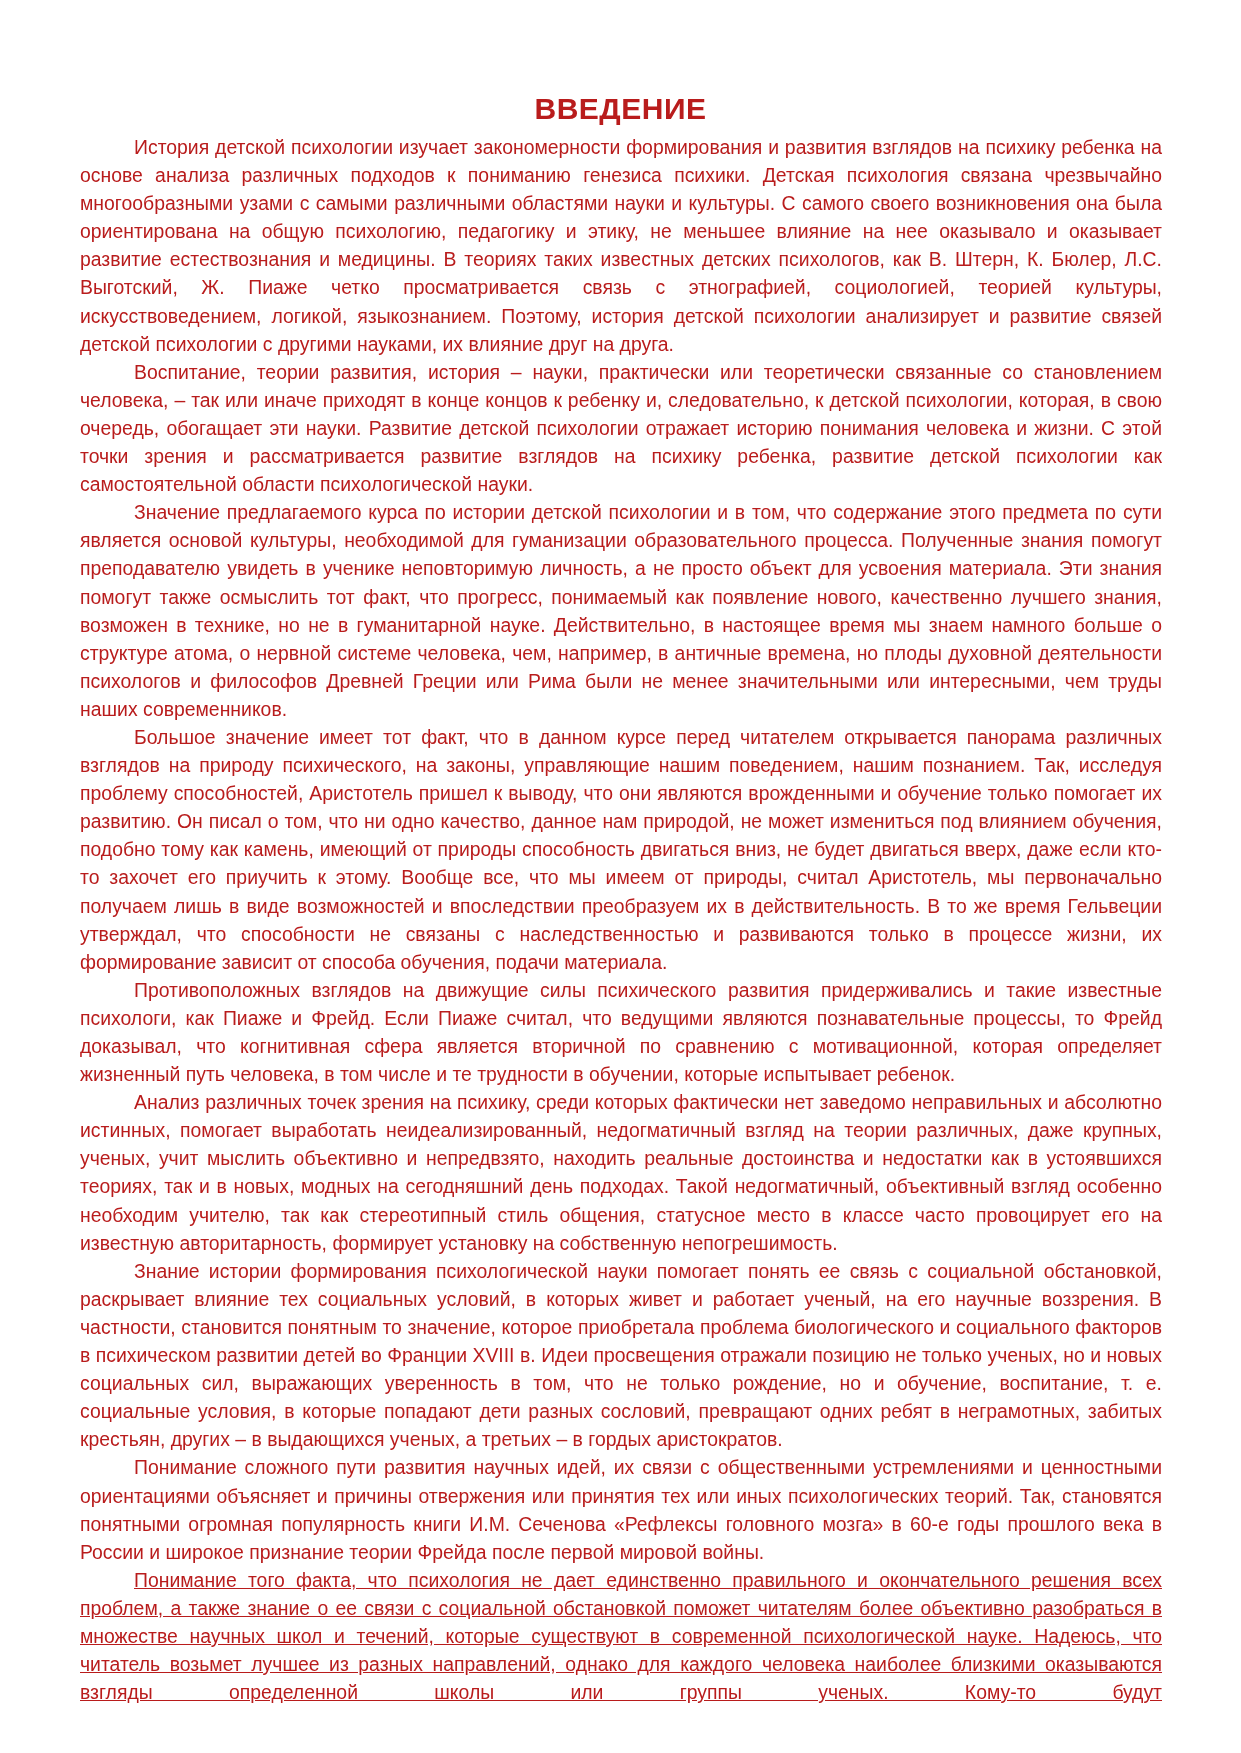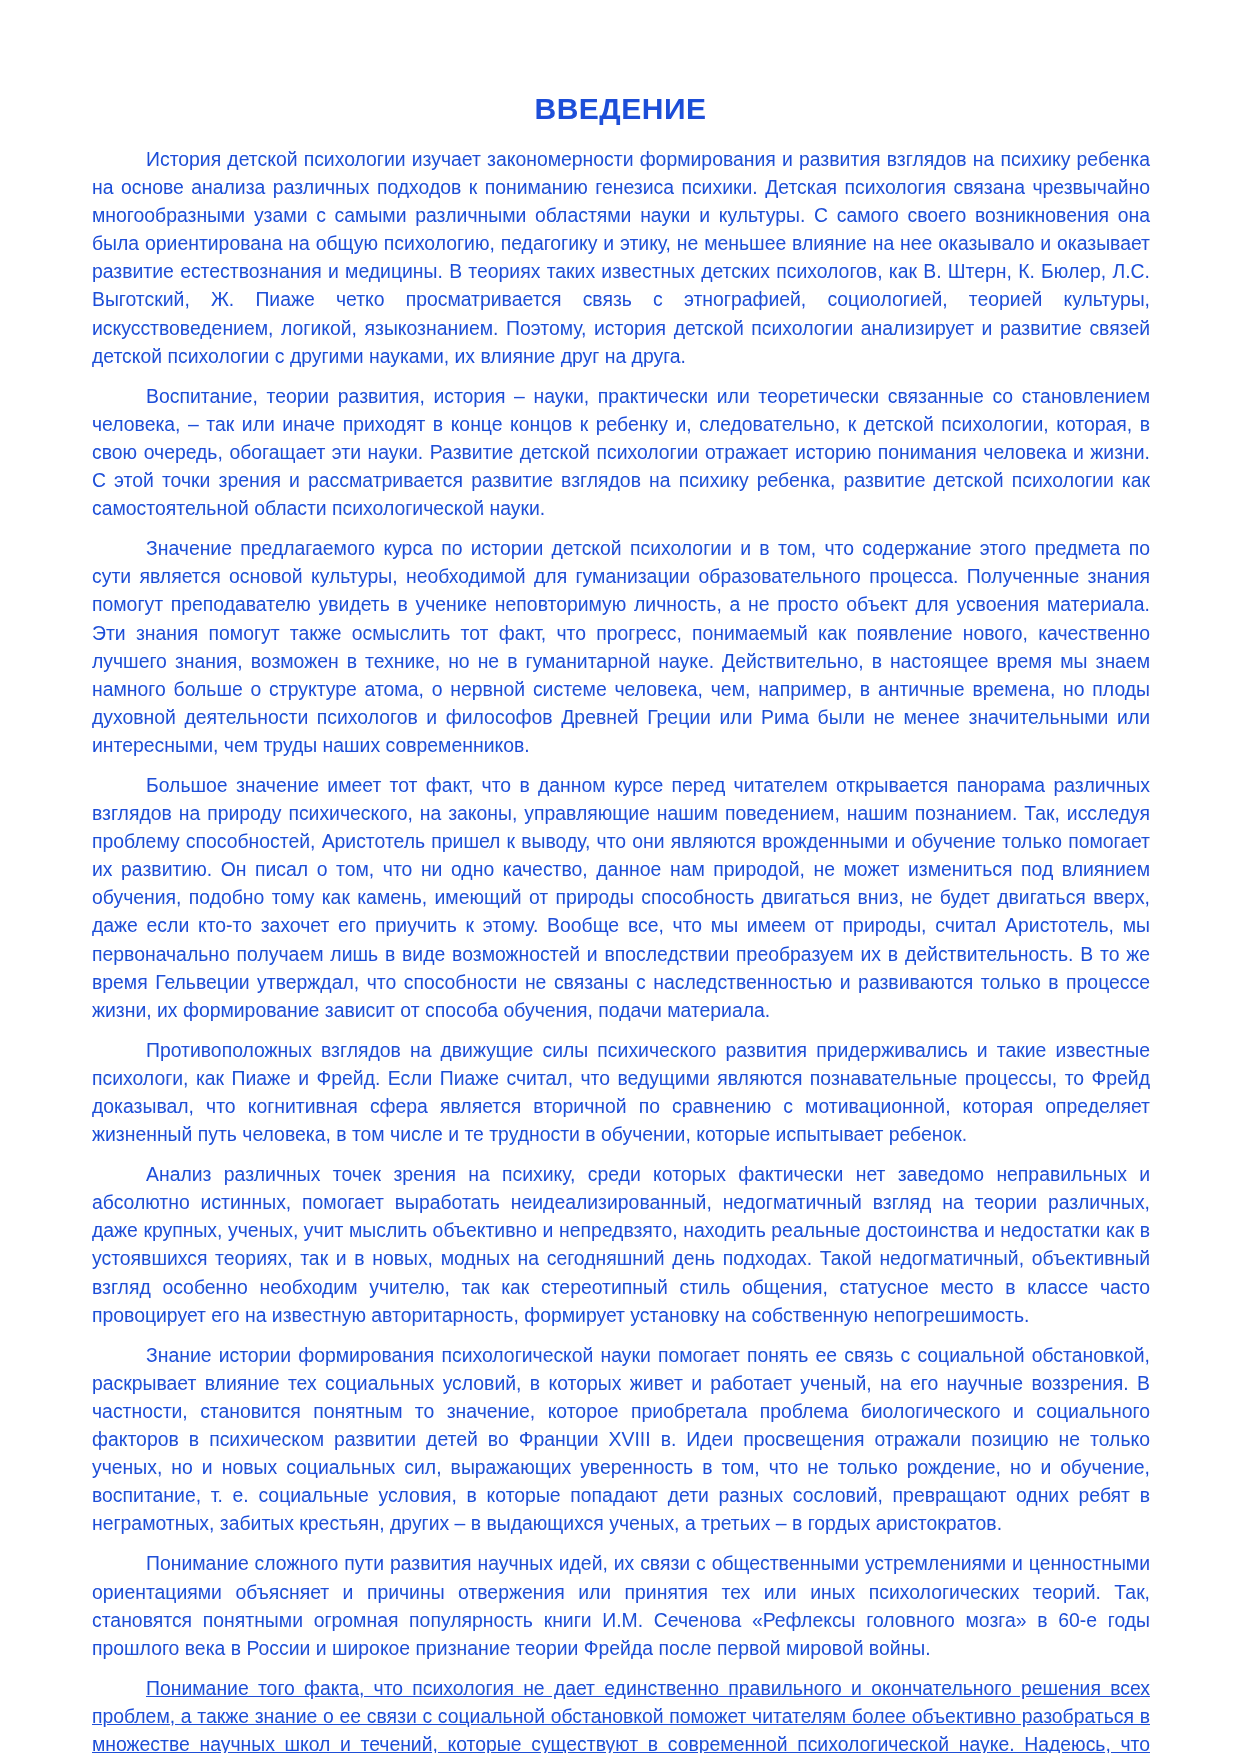--- a/index.html
+++ b/index.html
@@ -9,21 +9,21 @@
   }
   .page {
     position: relative;
     width: 1241px;
     height: 1753px;
     margin: 0 auto;
     background: #ffffff;
     box-sizing: border-box;
     overflow: hidden;
     font-family: "Liberation Sans", "DejaVu Sans", sans-serif;
-    color: #1d4ed8;
+    color: #b91c1c;
     -webkit-font-smoothing: none;
   }
   .page-title {
     position: absolute;
     top: 72px;
     left: 0;
     width: 1241px;
     text-align: center;
     font-size: 30px;
     font-weight: bold;
@@ -34,21 +34,21 @@
     position: absolute;
     top: 133px;
     left: 80px;
     width: 1082px;
     font-size: 19.4px;
     line-height: 28.1px;
     text-align: justify;
     text-justify: inter-word;
   }
   .body-text p {
-    margin: 12px;
+    margin: 0;
     text-indent: 54px;
     text-align: justify;
   }
   .body-text p:last-child {
     text-align-last: justify;
     text-decoration: underline;
   }
 </style>
 </head>
 <body>

